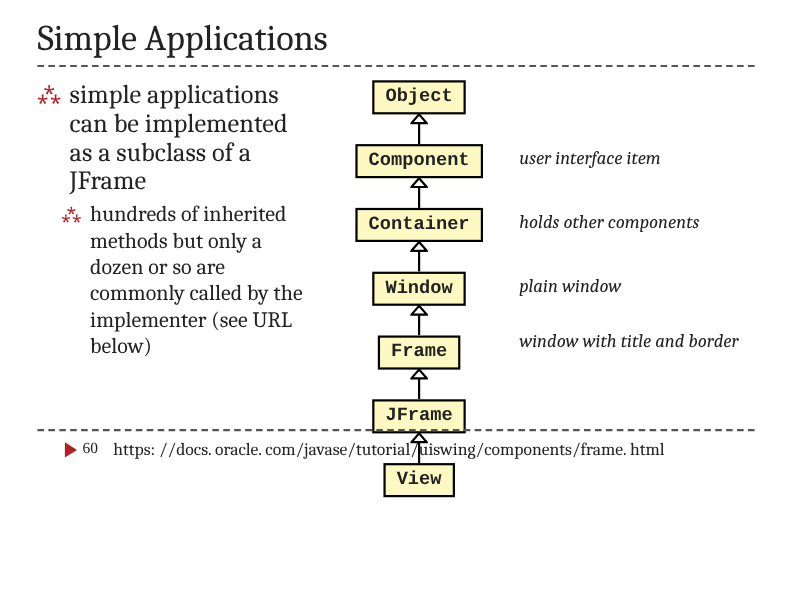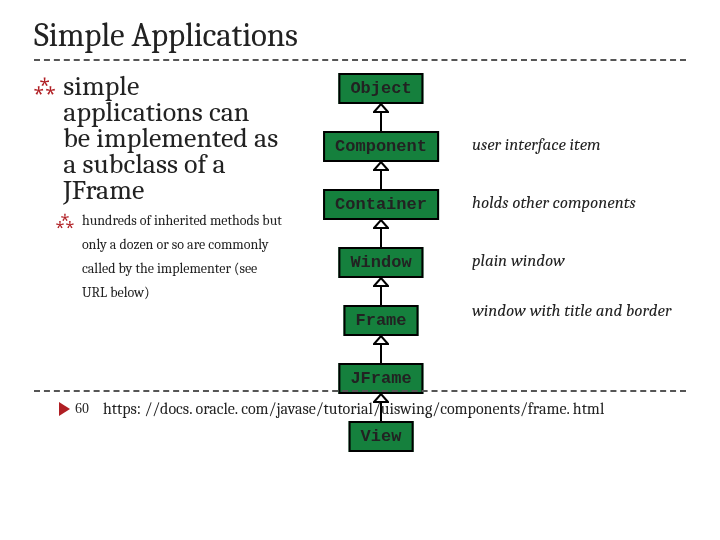--- a/index.html
+++ b/index.html
@@ -4,27 +4,27 @@
 <style>
   * { box-sizing: border-box; margin: 0; padding: 0; }
   html, body { width: 720px; height: 540px; font-family: Cambria, Georgia, 'Times New Roman', serif; background: #fff; color: #222; }
   .slide { position: relative; width: 720px; height: 436px; padding: 16px 34px 0 34px; }
   .title { font-size: 33px; font-weight: 400; letter-spacing: -0.2px; margin-bottom: 5px; }
   .hr { border: none; border-top: 2px dashed #555; margin: 0 0 12px 0; }
   .body-row { display: flex; flex-direction: row; align-items: flex-start; }
   .left-col { width: 256px; padding-right: 8px; }
   .bullet { display: flex; align-items: flex-start; margin-bottom: 6px; }
   .bmark { color: #b01f24; font-size: 19px; line-height: 26px; margin-right: 8px; }
-  .btext { font-size: 28px; line-height: 26px; }
+  .btext { font-size: 24px; line-height: 26px; }
   .subbullet { display: flex; align-items: flex-start; margin: 4px 0 0 22px; }
   .subbullet .bmark { font-size: 16px; line-height: 24px; }
-  .subbullet .btext { font-size: 14px; line-height: 24px; }
+  .subbullet .btext { font-size: 20px; line-height: 24px; }
   .diagram-col { position: relative; width: 182px; }
   .note-col { position: relative; width: 200px; }
-  .node { position: absolute; left: 50%; transform: translateX(-50%); border: 2px solid #000; background: #15803d; font-family: 'Courier New', monospace; font-weight: bold; font-size: 17px; text-align: center; padding: 4px 10px; white-space: nowrap; }
+  .node { position: absolute; left: 50%; transform: translateX(-50%); border: 2px solid #000; background: #fef9c3; font-family: 'Courier New', monospace; font-weight: bold; font-size: 17px; text-align: center; padding: 4px 10px; white-space: nowrap; }
   .arrow { position: absolute; left: 50%; transform: translateX(-50%); width: 16px; }
   .arrow svg { display: block; }
   .note { position: absolute; font-size: 17px; font-style: italic; line-height: 20px; }
   .footer { position: absolute; left: 34px; right: 34px; bottom: 18px; }
   .hr2 { border: none; border-top: 2px dashed #555; margin-bottom: 8px; }
   .frow { display: flex; align-items: center; padding-left: 25px; }
   .pnum-wrap { display: flex; align-items: center; margin-right: 14px; }
   .pnum-tri { width: 0; height: 0; border-top: 7px solid transparent; border-bottom: 7px solid transparent; border-left: 11px solid #b01f24; margin-right: 5px; }
   .pnum { font-size: 14px; font-family: Georgia, serif; }
   .flink { font-size: 16px; }

